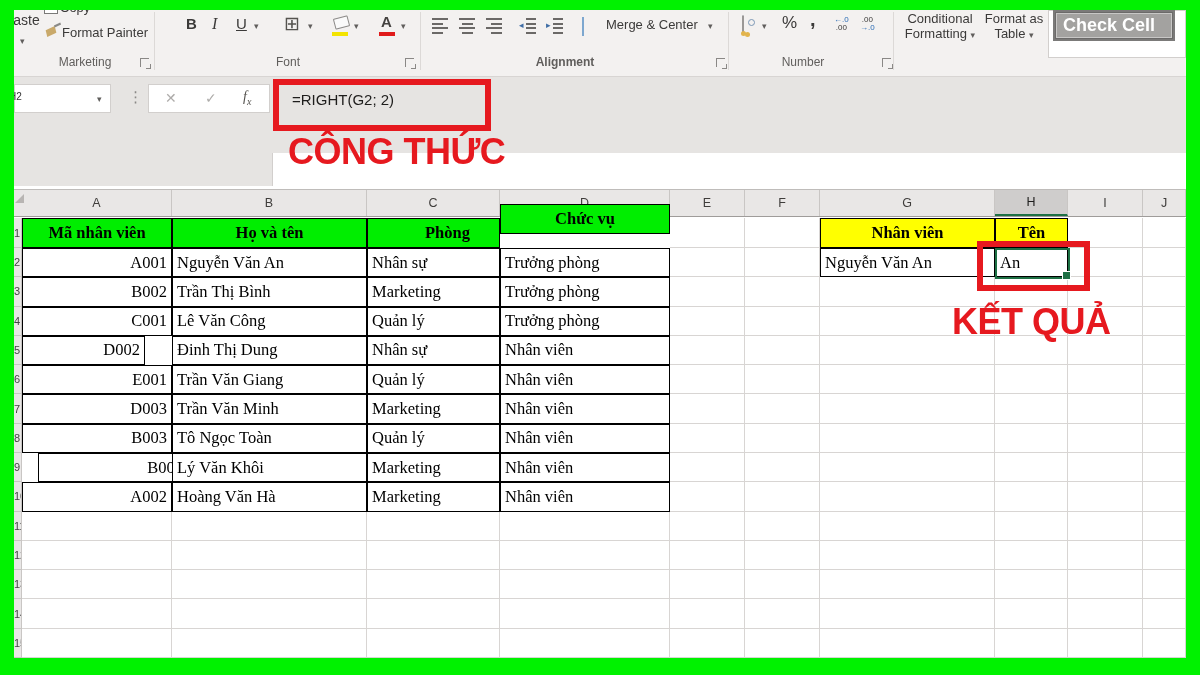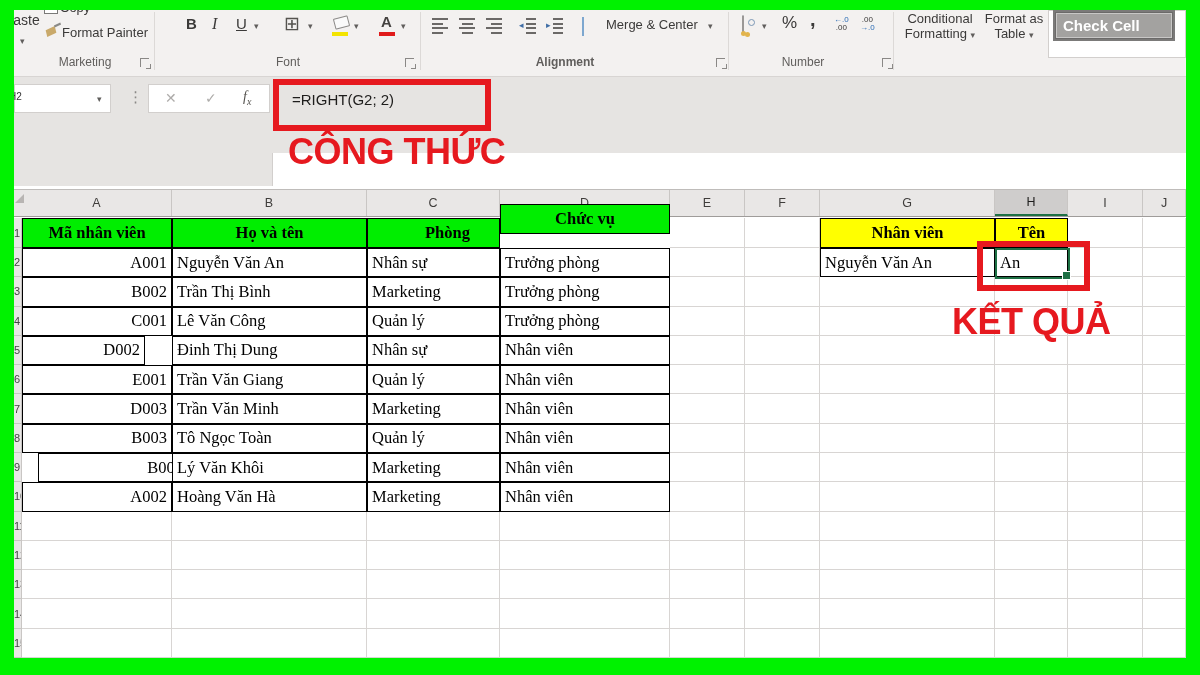--- a/index.html
+++ b/index.html
@@ -33,21 +33,21 @@
   .bucket{width:13px;height:9px;border:1.5px solid #8c8a88;border-radius:1px;transform:rotate(-15deg);background:#fafafa;}
   .cbar{position:absolute;width:16px;height:4px;}
   .acct{width:16px;height:11px;border:1px solid #9a9896;border-radius:2px;background:#eef3f8;position:relative;}
   .acct:after{content:"";position:absolute;left:5px;top:2.5px;width:5px;height:5px;border:1px solid #7a97b5;border-radius:50%;}
   .acct:before{content:"";position:absolute;left:-2px;bottom:-3px;width:5px;height:5px;background:#e2b44c;
                border-radius:50%;box-shadow:4px 1px 0 #e2b44c;}
   .decico{font-size:8px;line-height:8px;color:#3b3a39;text-align:center;white-space:pre;}
   .decico b{color:#2b6cb5;font-weight:normal;}
   #checkcell{position:absolute;left:1055px;top:12px;width:118px;height:27px;background:#a3a2a0;
              border:1px solid #6b6a69;box-shadow:0 0 0 2px #7b7a79, inset 0 0 0 1px #c8c7c6;
-             color:#fff;font-weight:bold;font-size:15px;display:flex;align-items:center;padding-left:7px;box-sizing:border-box;}
+             color:#fff;font-weight:bold;font-size:18px;display:flex;align-items:center;padding-left:7px;box-sizing:border-box;}
   
   #fband{position:absolute;left:0;top:76px;width:1200px;height:110px;background:#e6e4e2;}
   .whitebox{position:absolute;background:#fff;border:1px solid #d2cfcd;box-sizing:border-box;}
   #fpanel{position:absolute;left:272px;top:77px;width:914px;height:109px;background:#fff;border-left:1px solid #d2cfcd;}
   .redrect{position:absolute;border:6px solid #e6191f;z-index:40;}
   .redlabel{position:absolute;color:#e6191f;font-weight:800;font-size:36px;letter-spacing:-0.5px;
             font-family:"Liberation Sans",sans-serif;z-index:40;white-space:nowrap;}
   
   #sheet{position:absolute;left:0;top:186px;width:1200px;height:472px;background:#fff;}
   #colstrip{position:absolute;left:14px;top:3px;width:1172px;height:28px;background:#e9e7e6;

